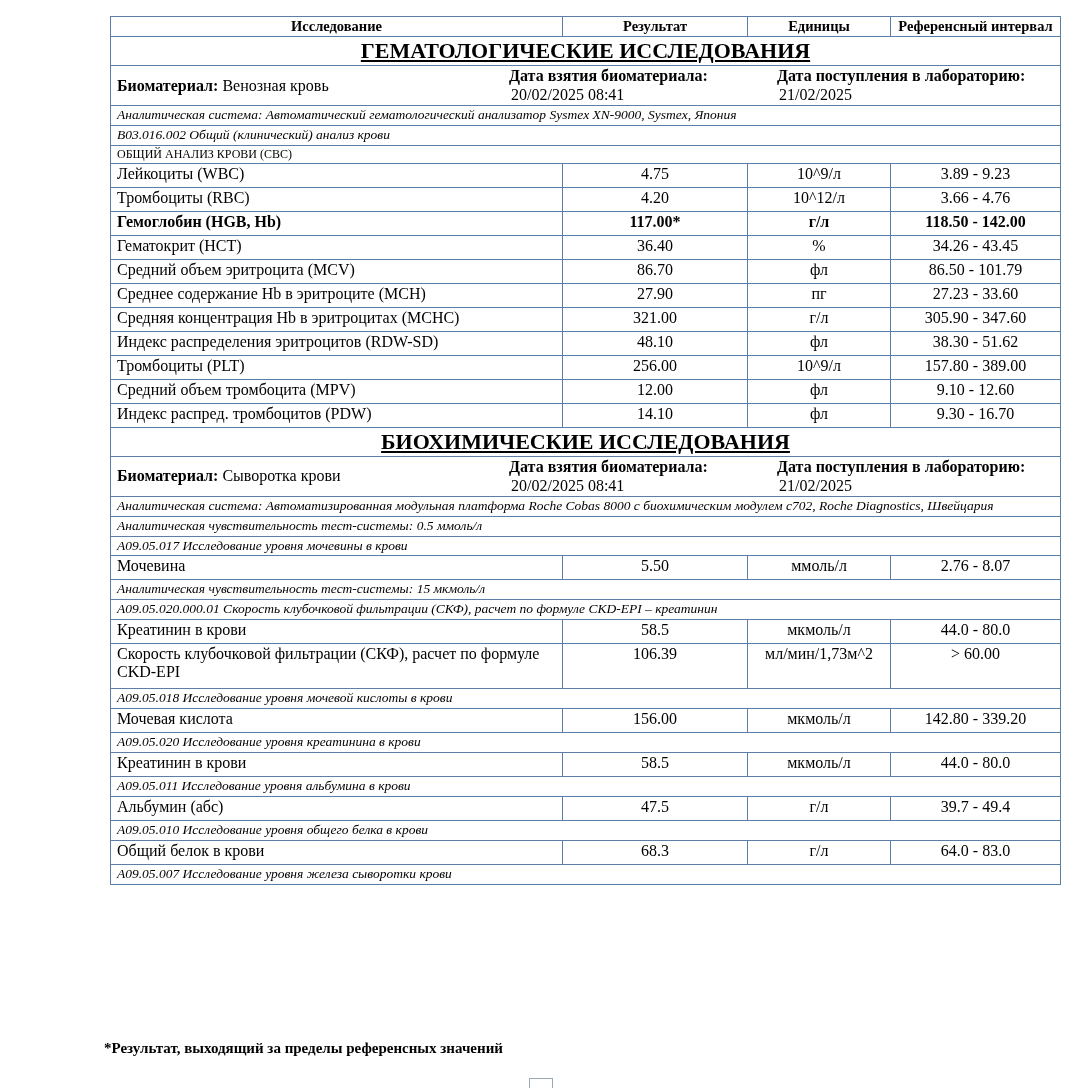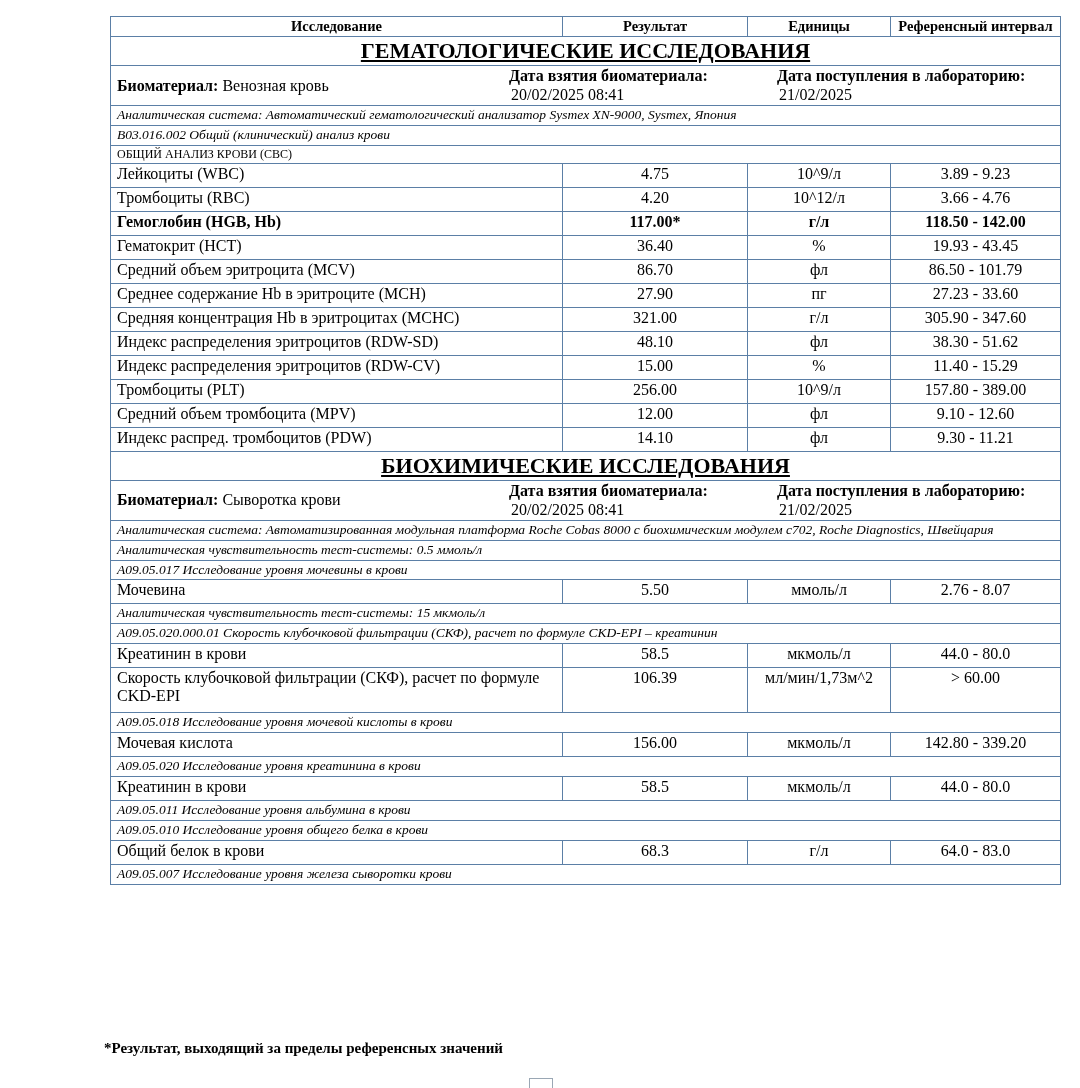--- a/index.html
+++ b/index.html
@@ -205,21 +205,21 @@
         <tr class="analyte bold">
           <td class="name">Гемоглобин (HGB, Hb)</td>
           <td class="res">117.00*</td>
           <td class="unit">г/л</td>
           <td class="ref">118.50 - 142.00</td>
         </tr>
         <tr class="analyte">
           <td class="name">Гематокрит (HCT)</td>
           <td class="res">36.40</td>
           <td class="unit">%</td>
-          <td class="ref">19.93 - 43.45</td>
+          <td class="ref">34.26 - 43.45</td>
         </tr>
         <tr class="analyte">
           <td class="name">Средний объем эритроцита (MCV)</td>
           <td class="res">86.70</td>
           <td class="unit">фл</td>
           <td class="ref">86.50 - 101.79</td>
         </tr>
         <tr class="analyte">
           <td class="name">Среднее содержание Hb в эритроците (MCH)</td>
           <td class="res">27.90</td>
@@ -232,42 +232,36 @@
           <td class="unit">г/л</td>
           <td class="ref">305.90 - 347.60</td>
         </tr>
         <tr class="analyte">
           <td class="name">Индекс распределения эритроцитов (RDW-SD)</td>
           <td class="res">48.10</td>
           <td class="unit">фл</td>
           <td class="ref">38.30 - 51.62</td>
         </tr>
         <tr class="analyte">
-          <td class="name">Индекс распределения эритроцитов (RDW-CV)</td>
-          <td class="res">15.00</td>
-          <td class="unit">%</td>
-          <td class="ref">11.40 - 15.29</td>
-        </tr>
-        <tr class="analyte">
           <td class="name">Тромбоциты (PLT)</td>
           <td class="res">256.00</td>
           <td class="unit">10^9/л</td>
           <td class="ref">157.80 - 389.00</td>
         </tr>
         <tr class="analyte">
           <td class="name">Средний объем тромбоцита (MPV)</td>
           <td class="res">12.00</td>
           <td class="unit">фл</td>
           <td class="ref">9.10 - 12.60</td>
         </tr>
         <tr class="analyte">
           <td class="name">Индекс распред. тромбоцитов (PDW)</td>
           <td class="res">14.10</td>
           <td class="unit">фл</td>
-          <td class="ref">9.30 - 11.21</td>
+          <td class="ref">9.30 - 16.70</td>
         </tr>
 
         <tr class="section">
           <td colspan="4"><span class="u">БИОХИМИЧЕСКИЕ ИССЛЕДОВАНИЯ</span></td>
         </tr>
 
         <tr class="biomat">
           <td colspan="4">
             <div class="bm-grid">
               <div class="bm-left">
@@ -334,20 +328,26 @@
         </tr>
         <tr class="analyte">
           <td class="name">Креатинин в крови</td>
           <td class="res">58.5</td>
           <td class="unit">мкмоль/л</td>
           <td class="ref">44.0 - 80.0</td>
         </tr>
         <tr class="meta">
           <td colspan="4">A09.05.011 Исследование уровня альбумина в крови</td>
         </tr>
+        <tr class="analyte">
+          <td class="name">Альбумин (абс)</td>
+          <td class="res">47.5</td>
+          <td class="unit">г/л</td>
+          <td class="ref">39.7 - 49.4</td>
+        </tr>
         <tr class="meta">
           <td colspan="4">A09.05.010 Исследование уровня общего белка в крови</td>
         </tr>
         <tr class="analyte">
           <td class="name">Общий белок в крови</td>
           <td class="res">68.3</td>
           <td class="unit">г/л</td>
           <td class="ref">64.0 - 83.0</td>
         </tr>
         <tr class="meta">

